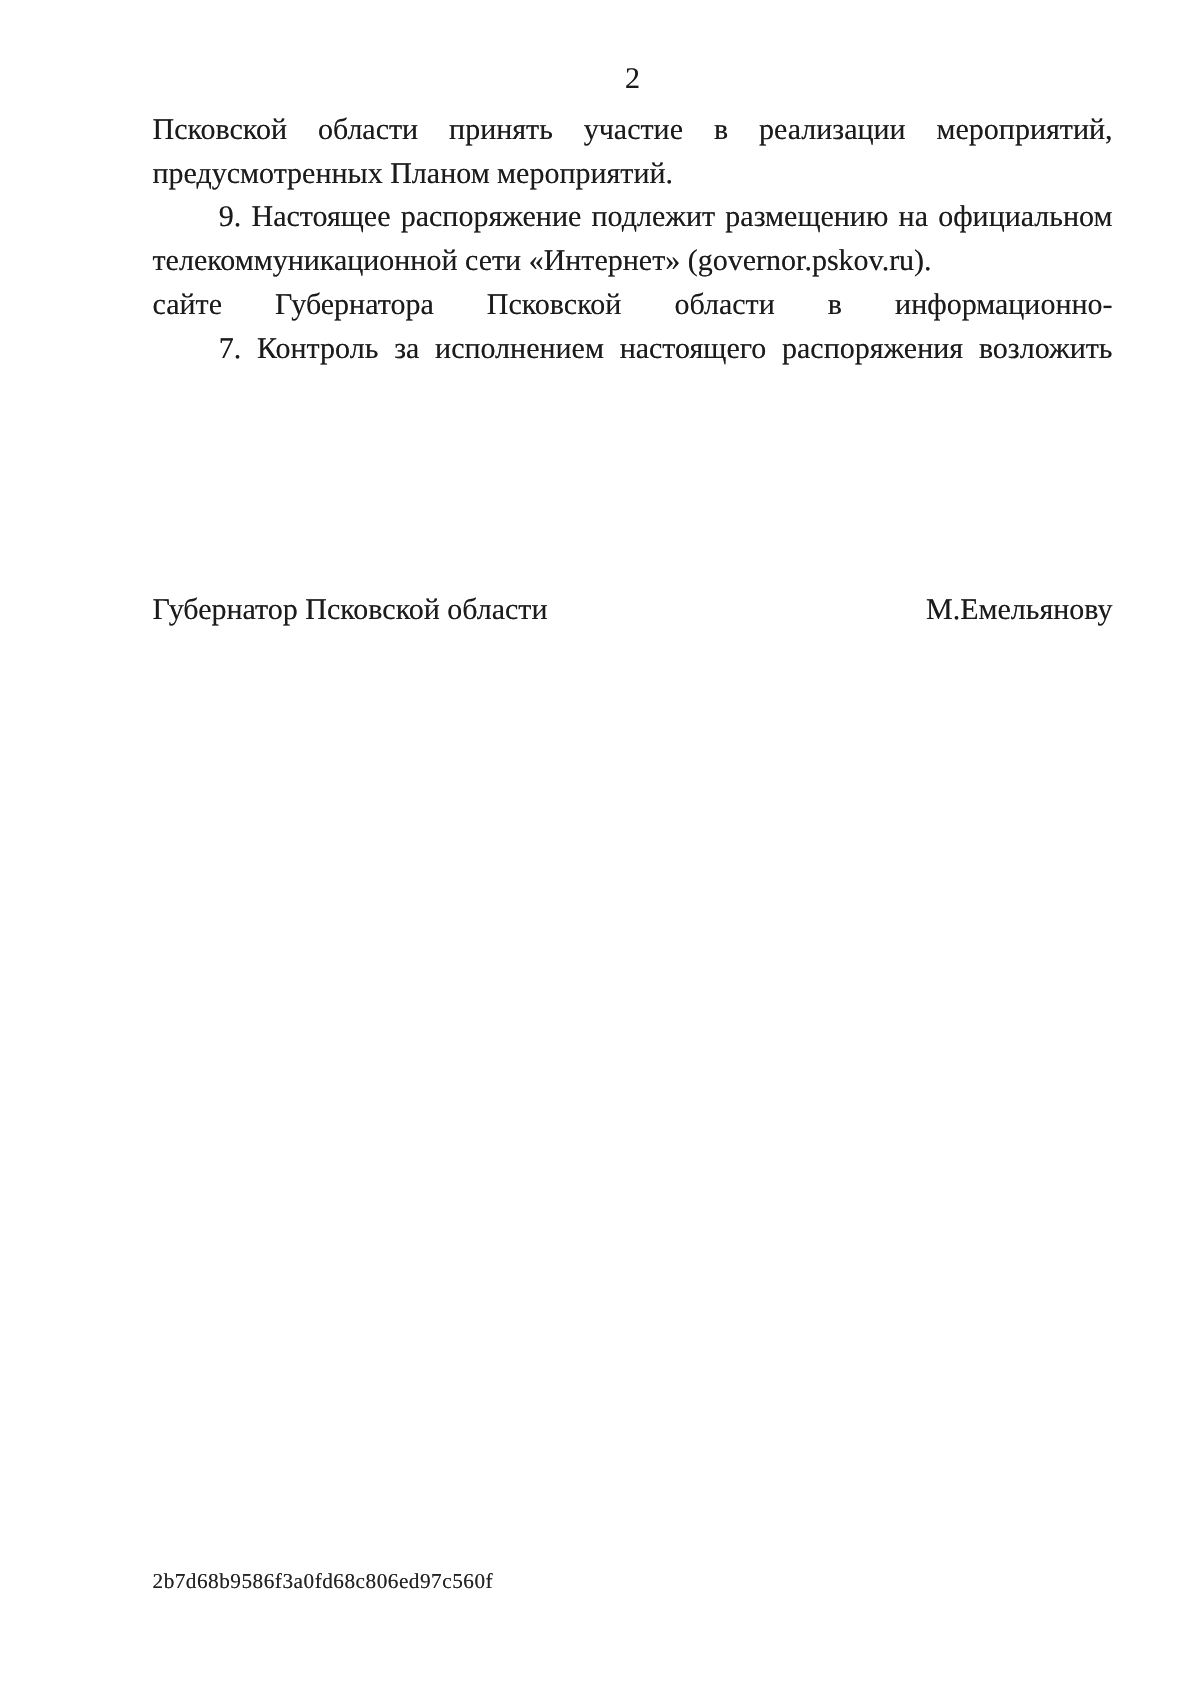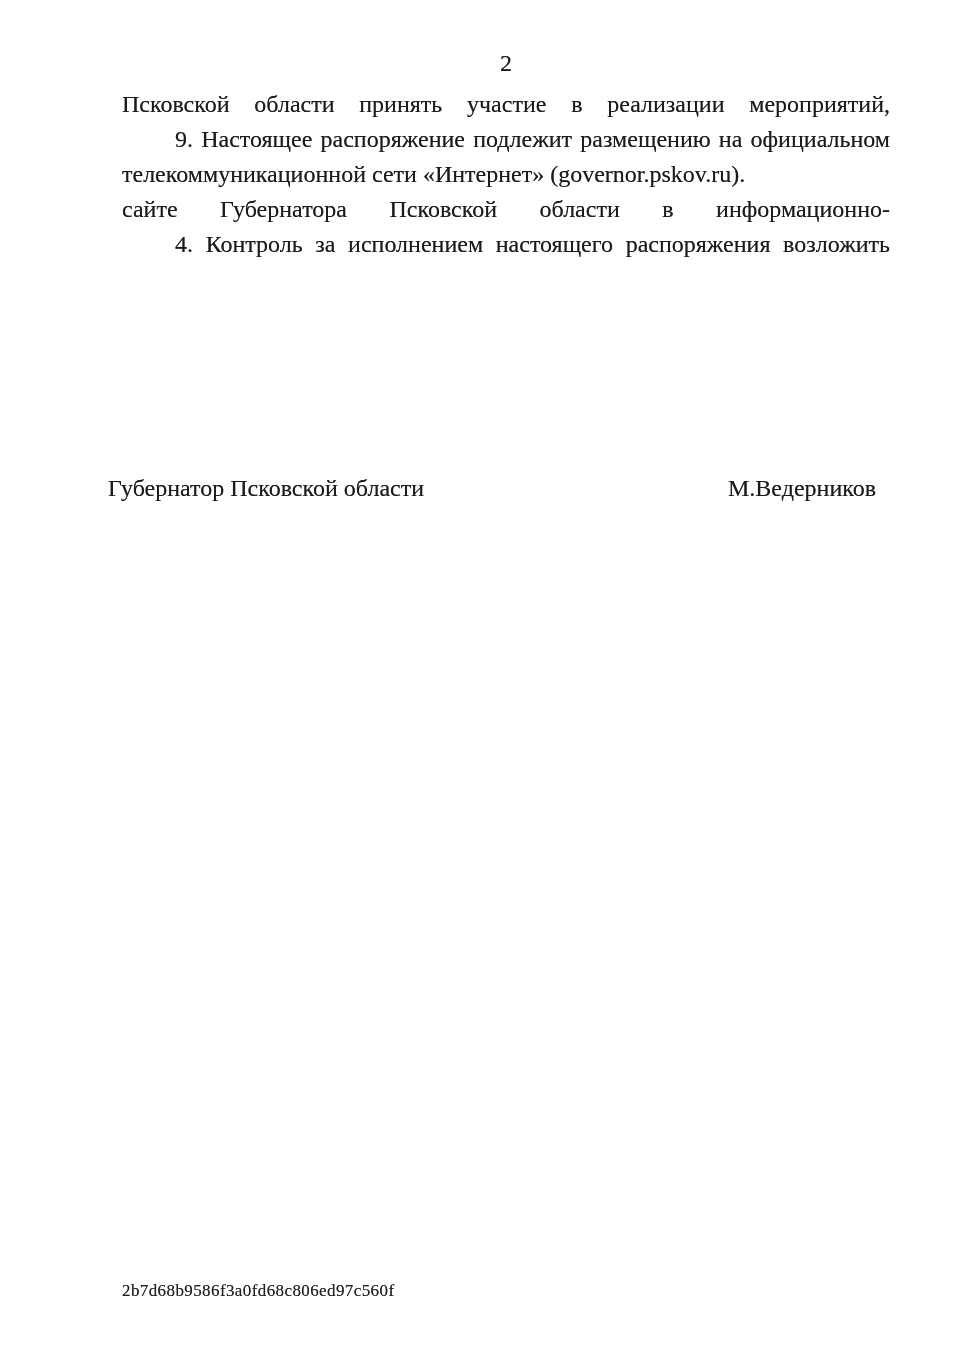--- a/index.html
+++ b/index.html
@@ -47,57 +47,58 @@
   .indent {
     text-indent: 53px;
   }
   .last {
     text-align: left;
     text-align-last: left;
   }
   .signature-row {
     position: absolute;
     top: 471px;
-    left: 108px;
+    left: 122px;
     width: 768px;
     display: flex;
     justify-content: space-between;
     align-items: baseline;
     font-size: 24px;
     line-height: 35px;
   }
   .footer-hash {
     position: absolute;
-    top: 1280px;
+    top: 1254px;
     left: 122px;
     font-size: 17px;
     line-height: 22px;
     letter-spacing: 0.4px;
     color: #222222;
   }
 </style>
 </head>
 <body>
 
 <div class="page">
 
   <div class="page-number soft">2</div>
 
   <div class="content">
 
     <div class="line justify soft">Псковской области принять участие в реализации мероприятий,</div>
+    <div class="line last soft">предусмотренных Планом мероприятий.</div>
 
     <div class="line justify indent soft">9. Настоящее распоряжение подлежит размещению на официальном</div>
     <div class="line last soft">телекоммуникационной сети «Интернет» (governor.pskov.ru).</div>
     <div class="line justify soft">сайте Губернатора Псковской области в информационно-</div>
 
-    <div class="line justify indent soft">4. Контроль за исполнением настоящего распоряжения возложить</div>
+    <div class="line justify indent soft">7. Контроль за исполнением настоящего распоряжения возложить</div>
 
   </div>
 
   <div class="signature-row">
     <span class="soft">Губернатор Псковской области</span>
-    <span class="soft">М.Ведерников</span>
+    <span class="soft">М.Емельянову</span>
   </div>
 
   <div class="footer-hash soft">2b7d68b9586f3a0fd68c806ed97c560f</div>
 
 </div>
 
 </body></html>

